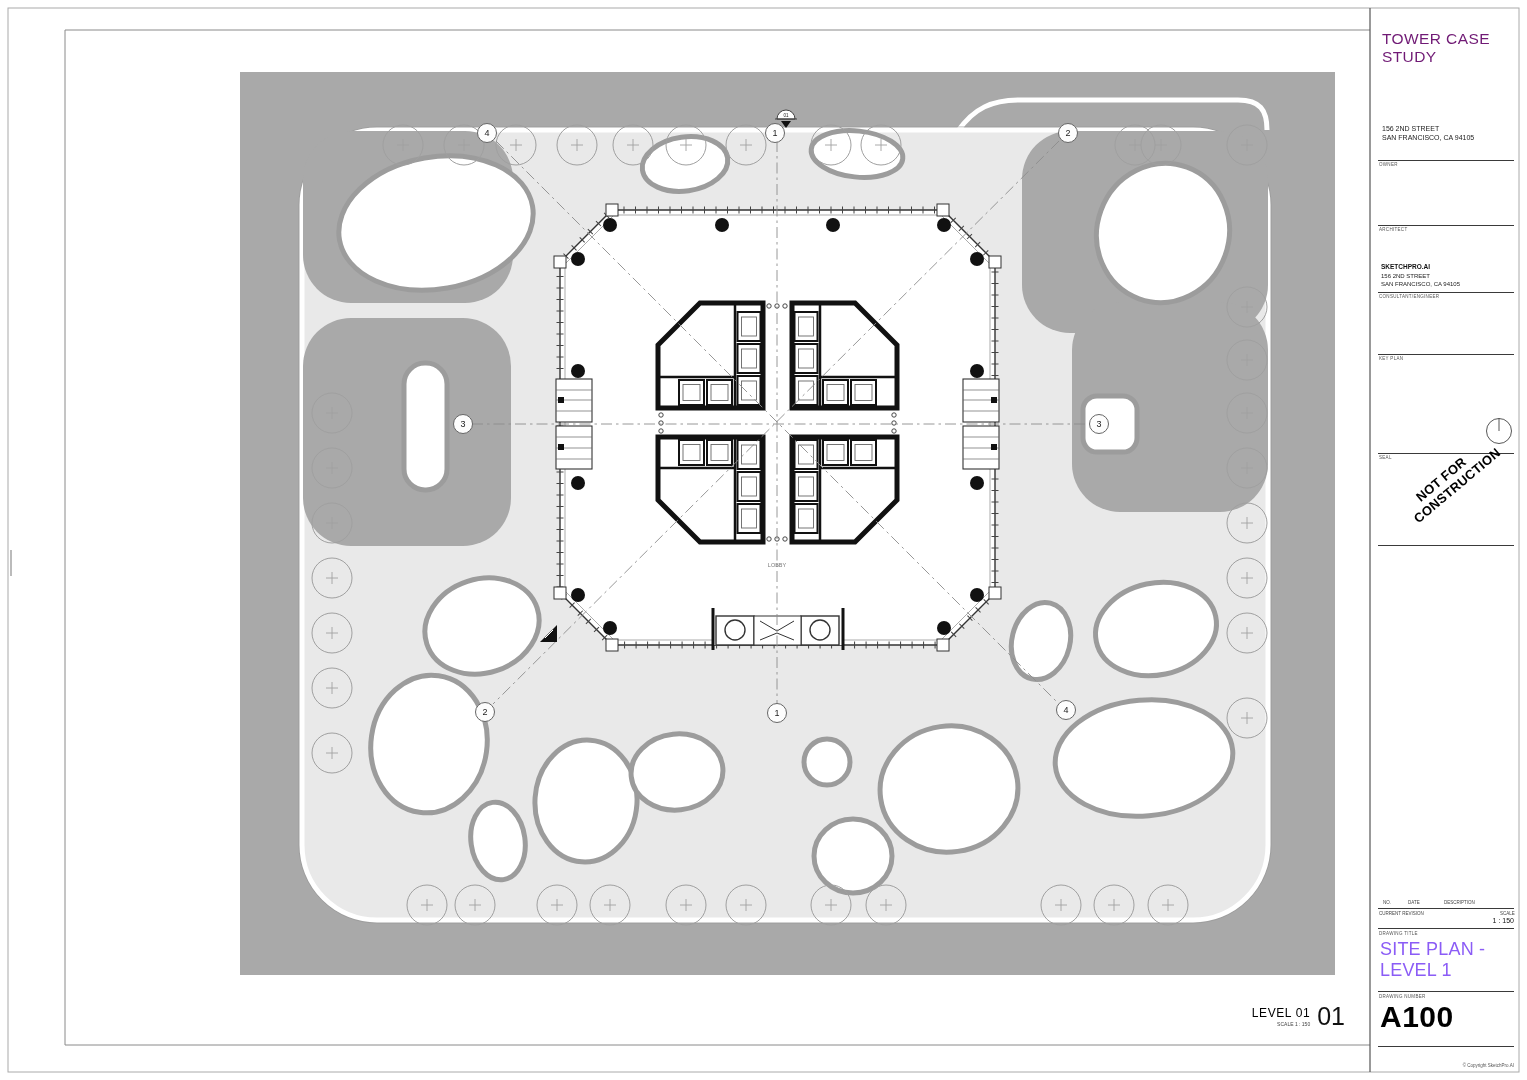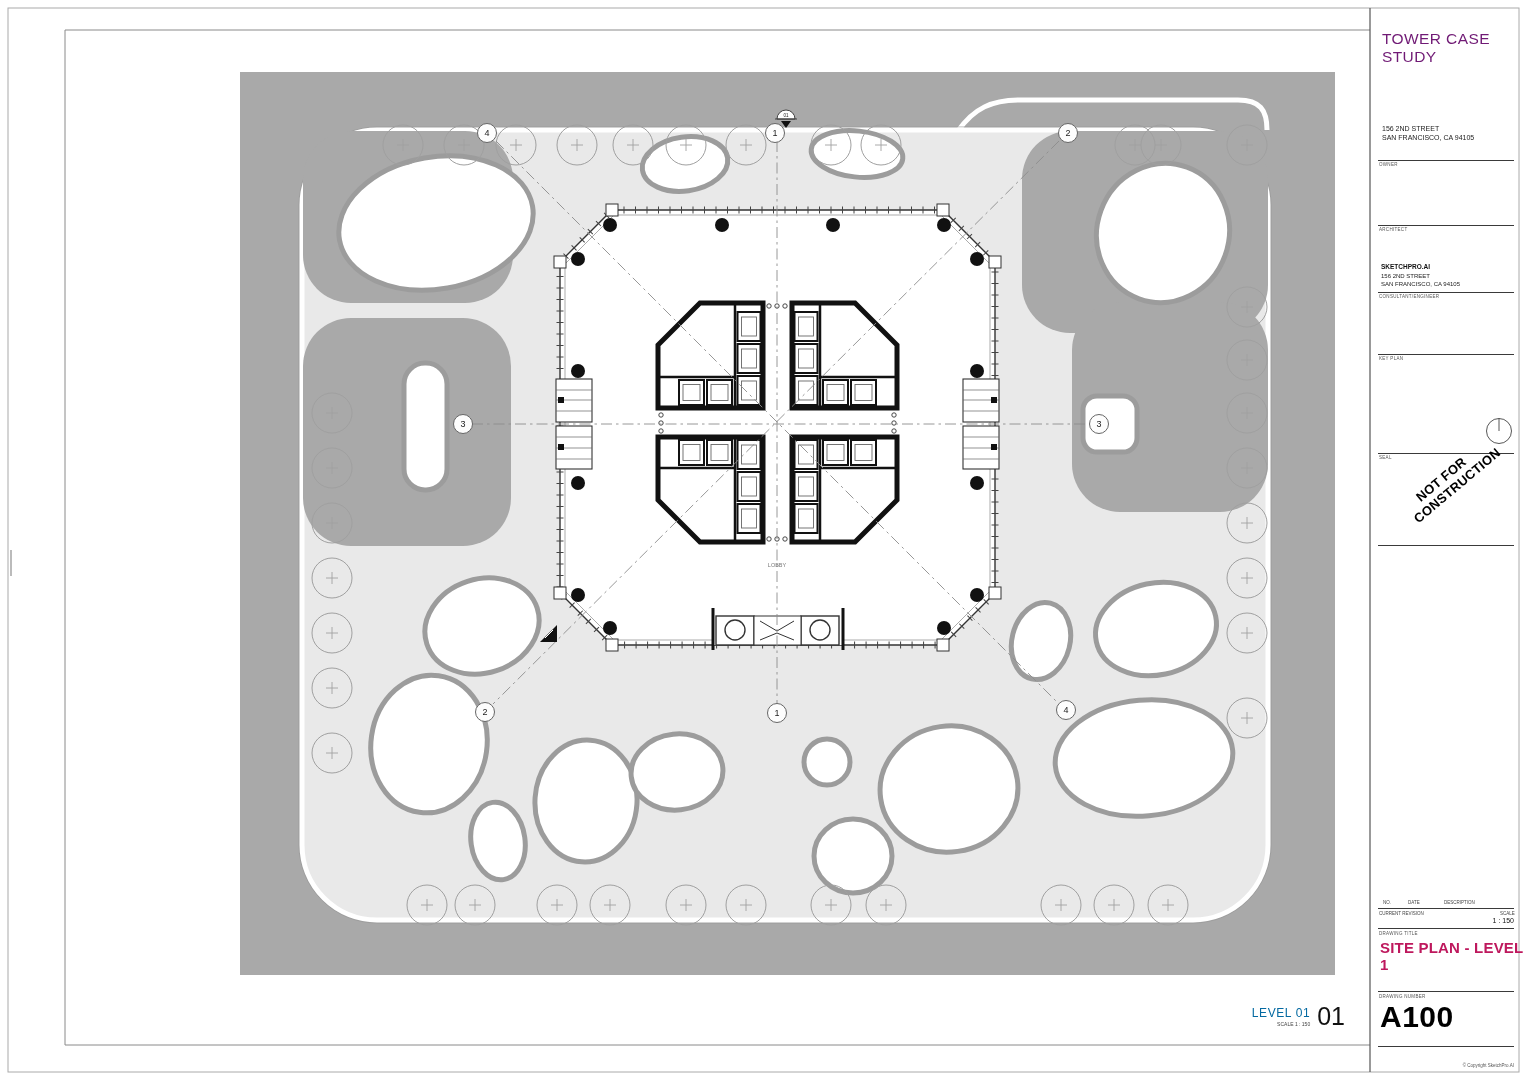--- a/index.html
+++ b/index.html
@@ -14,26 +14,26 @@
   .tb-label{font-size:4.5px;color:#555;letter-spacing:.3px;}
   .tb-hr{left:1378px;width:136px;border-top:0.9px solid #3a3a3a;height:0;}
   .tb-firm{font-size:6.5px;font-weight:bold;color:#111;}
   .tb-firm-addr{font-size:6px;line-height:8px;color:#222;}
   .stamp{
     font-size:13px;font-weight:bold;color:#000;width:92px;text-align:center;
     transform:rotate(-40deg);transform-origin:center;line-height:15px;letter-spacing:.3px;
   }
   .rev-row{font-size:4.5px;color:#444;}
   .scale-val{font-size:7px;color:#111;}
-  .dwg-title{font-size:15px;font-weight:bold;color:#be185d;letter-spacing:.2px;}
+  .dwg-title{font-size:18px;font-weight:normal;color:#8b5cf6;letter-spacing:.2px;}
   .dwg-num{font-size:30px;font-weight:bold;color:#000;letter-spacing:.5px;}
   .copyright{font-size:4.5px;color:#555;}
   
   .vp{display:flex;justify-content:flex-end;align-items:flex-end;gap:7px;}
-  .vp-name{font-size:12px;letter-spacing:.6px;color:#0369a1;text-align:right;}
+  .vp-name{font-size:12px;letter-spacing:.6px;color:#000000;text-align:right;}
   .vp-scale{font-size:5px;color:#444;text-align:right;margin-top:1px;}
   .vp-num{font-size:25px;color:#111;line-height:22px;}
 </style>
 </head>
 <body>
 
 <div class="sheet">
 
   <svg class="abs" style="left:0;top:0" width="1527" height="1080" viewBox="0 0 1527 1080">
 

